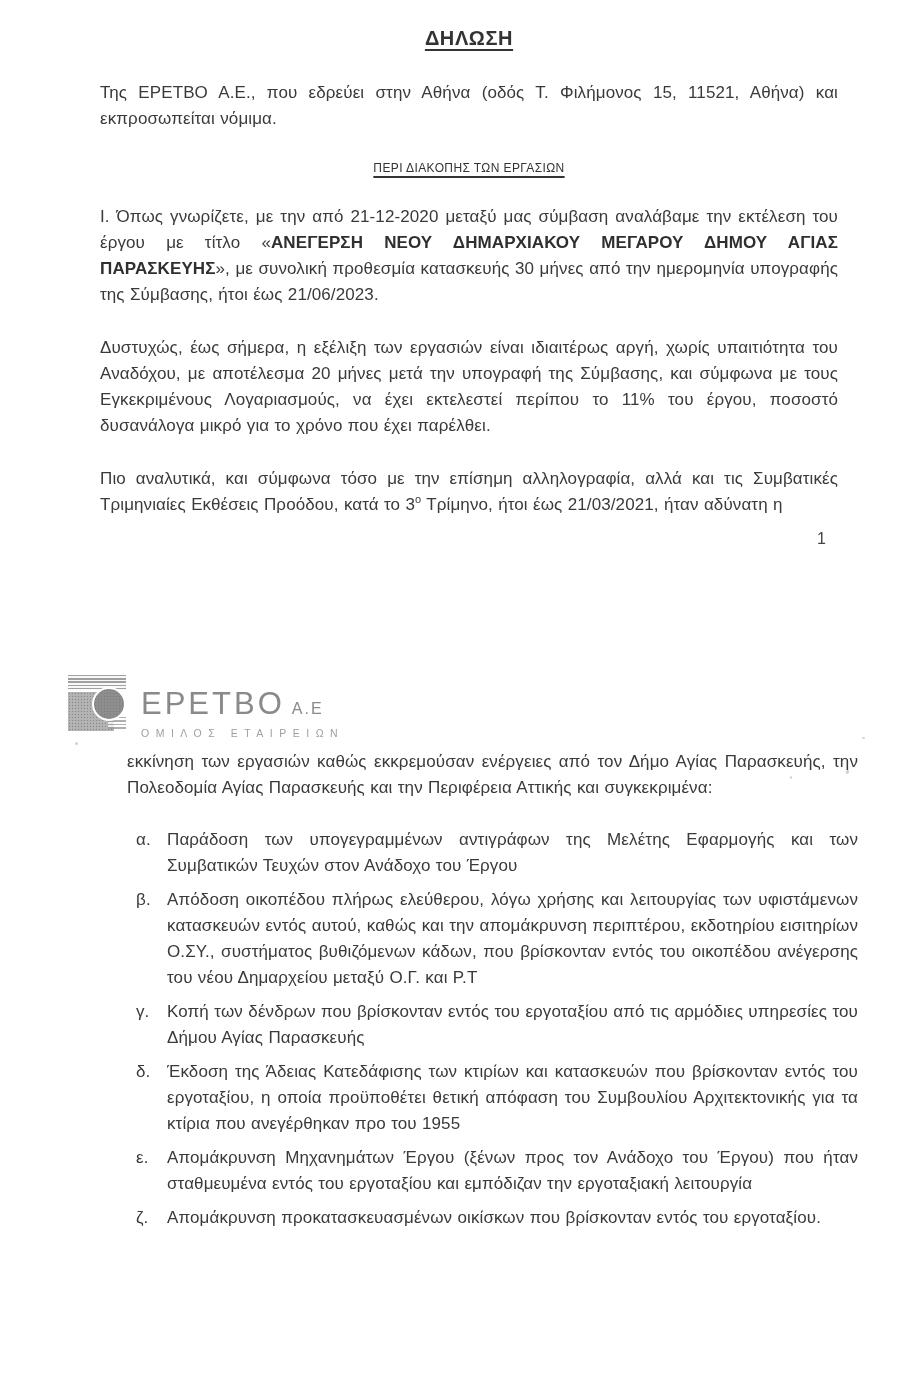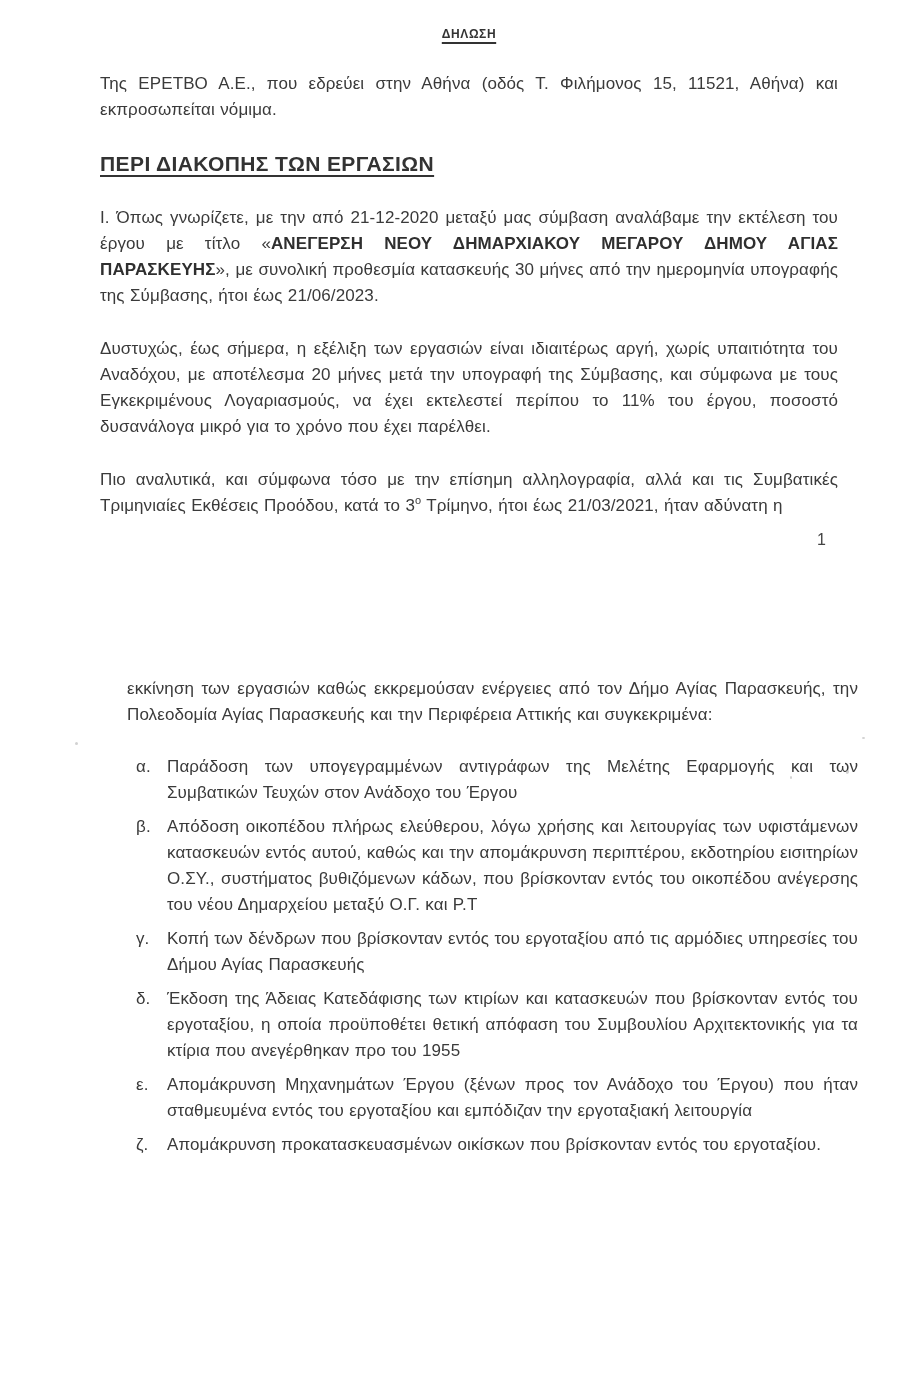--- a/index.html
+++ b/index.html
@@ -11,42 +11,43 @@
     position:relative;
     overflow:hidden;
     -webkit-font-smoothing:antialiased;
   }
   .page{position:relative;}
   .page1{padding:27px 80px 0 100px;}
   .page2{padding:0 60px 0 127px;}
 
   .doc-title{
     text-align:center;
-    font-size:12px;
+    font-size:20px;
     font-weight:bold;
     letter-spacing:.6px;
     margin:0 0 30px 0;
     color:#333;
   }
   .doc-title .u, .section-title .u{
     text-decoration:underline;
     text-underline-offset:4px;
     text-decoration-thickness:1.5px;
   }
   p.body-text{
     font-size:17px;
     line-height:26px;
     text-align:justify;
     margin:0 0 27px 0;
     letter-spacing:.1px;
     word-spacing:.5px;
   }
   .section-title{
-    font-size:21px;
-    font-weight:bold;
+    text-align:center;
+    font-size:12px;
+    font-weight:normal;
     letter-spacing:.4px;
     margin:29px 0 29px 0;
     color:#333;
   }
   .bold{font-weight:bold;color:#2f2f2f;}
   .page-number{
     text-align:right;
     font-size:16px;
     margin-top:-15px;
     padding-right:12px;
@@ -155,20 +156,32 @@
 
   <p class="body-text"><span>Πιο αναλυτικά, και σύμφωνα τόσο με την επίσημη αλληλογραφία, αλλά και τις Συμβατικές Τριμηνιαίες Εκθέσεις Προόδου, κατά το 3</span><sup>ο</sup><span> Τρίμηνο, ήτοι έως 21/03/2021, ήταν αδύνατη η</span></p>
 
   <div class="page-number">1</div>
 </div>
 
 <div class="page-gap"></div>
 
 <div class="page page2">
 
+  <div class="logo-row">
+    <div class="logo-mark">
+      <div class="logo-stripes"></div>
+      <div class="logo-block"></div>
+      <div class="logo-bstripes"></div>
+      <div class="logo-circle"></div>
+    </div>
+    <div class="logo-text">
+      <div class="logo-name"><span>ΕΡΕΤΒΟ</span><span class="logo-legal">Α.Ε</span></div>
+      <div class="logo-sub">ΟΜΙΛΟΣ ΕΤΑΙΡΕΙΩΝ</div>
+    </div>
+  </div>
 
   <p class="body-text" style="margin-bottom:0;">εκκίνηση των εργασιών καθώς εκκρεμούσαν ενέργειες από τον Δήμο Αγίας Παρασκευής, την Πολεοδομία Αγίας Παρασκευής και την Περιφέρεια Αττικής και συγκεκριμένα:</p>
 
   <div class="greek-list">
     <div class="list-item">
       <span class="li-marker">α.</span>
       <span class="li-text">Παράδοση των υπογεγραμμένων αντιγράφων της Μελέτης Εφαρμογής και των Συμβατικών Τευχών στον Ανάδοχο του Έργου</span>
     </div>
     <div class="list-item">
       <span class="li-marker">β.</span>

